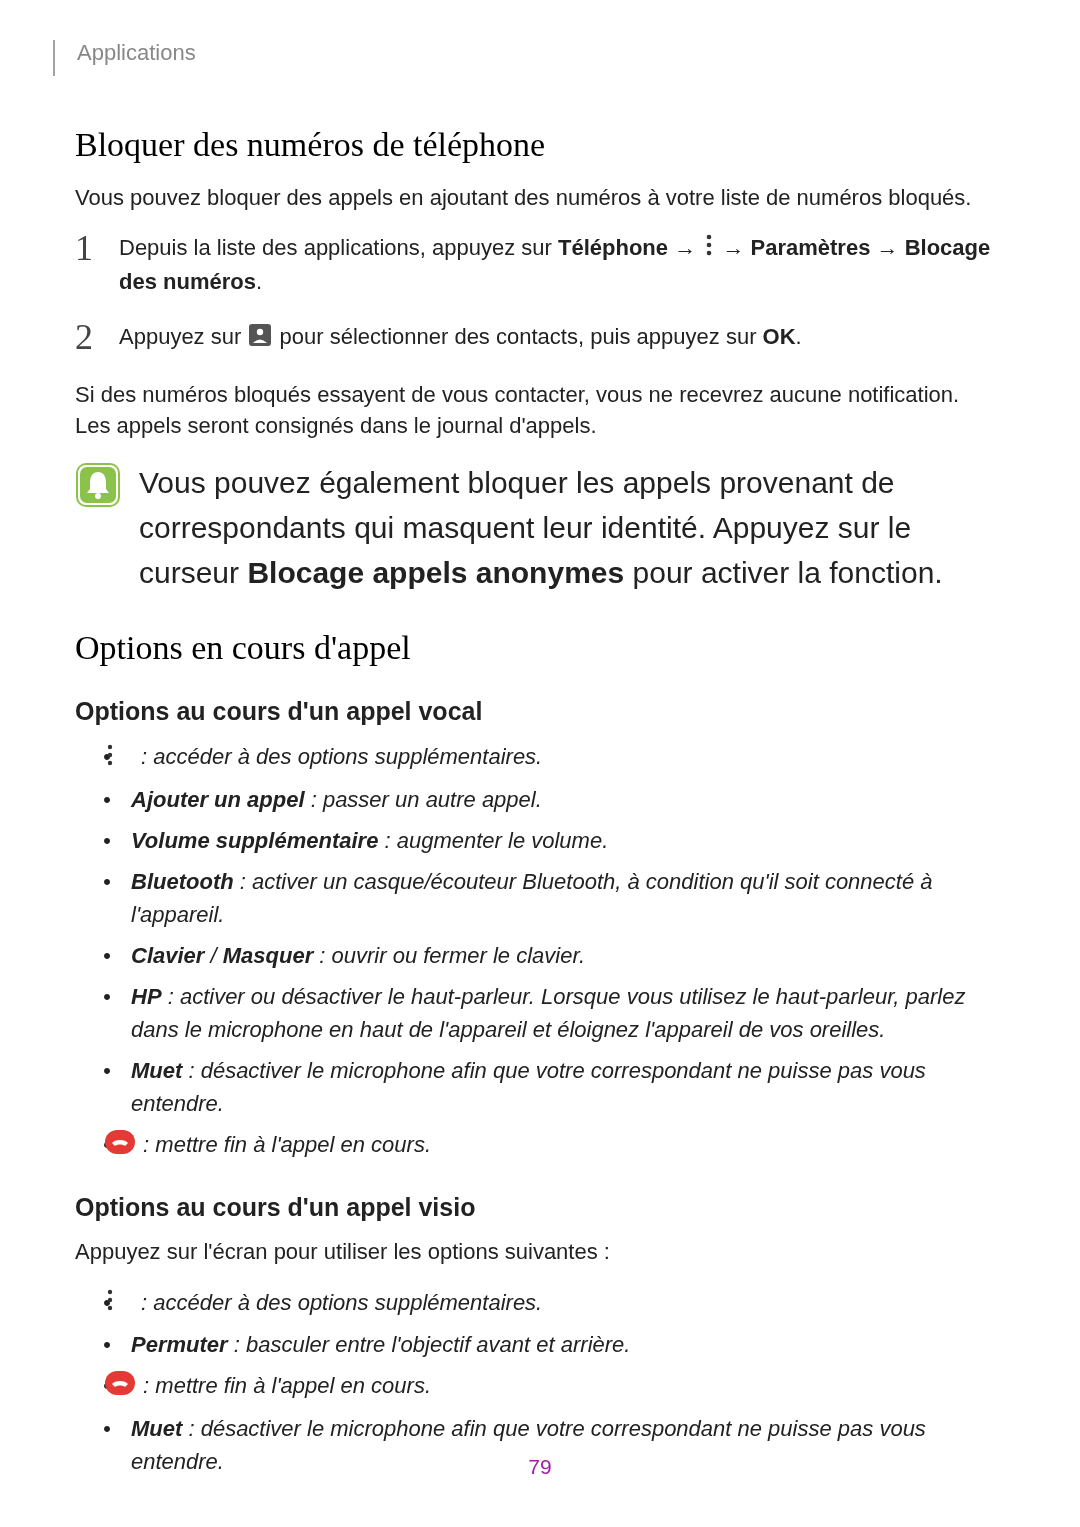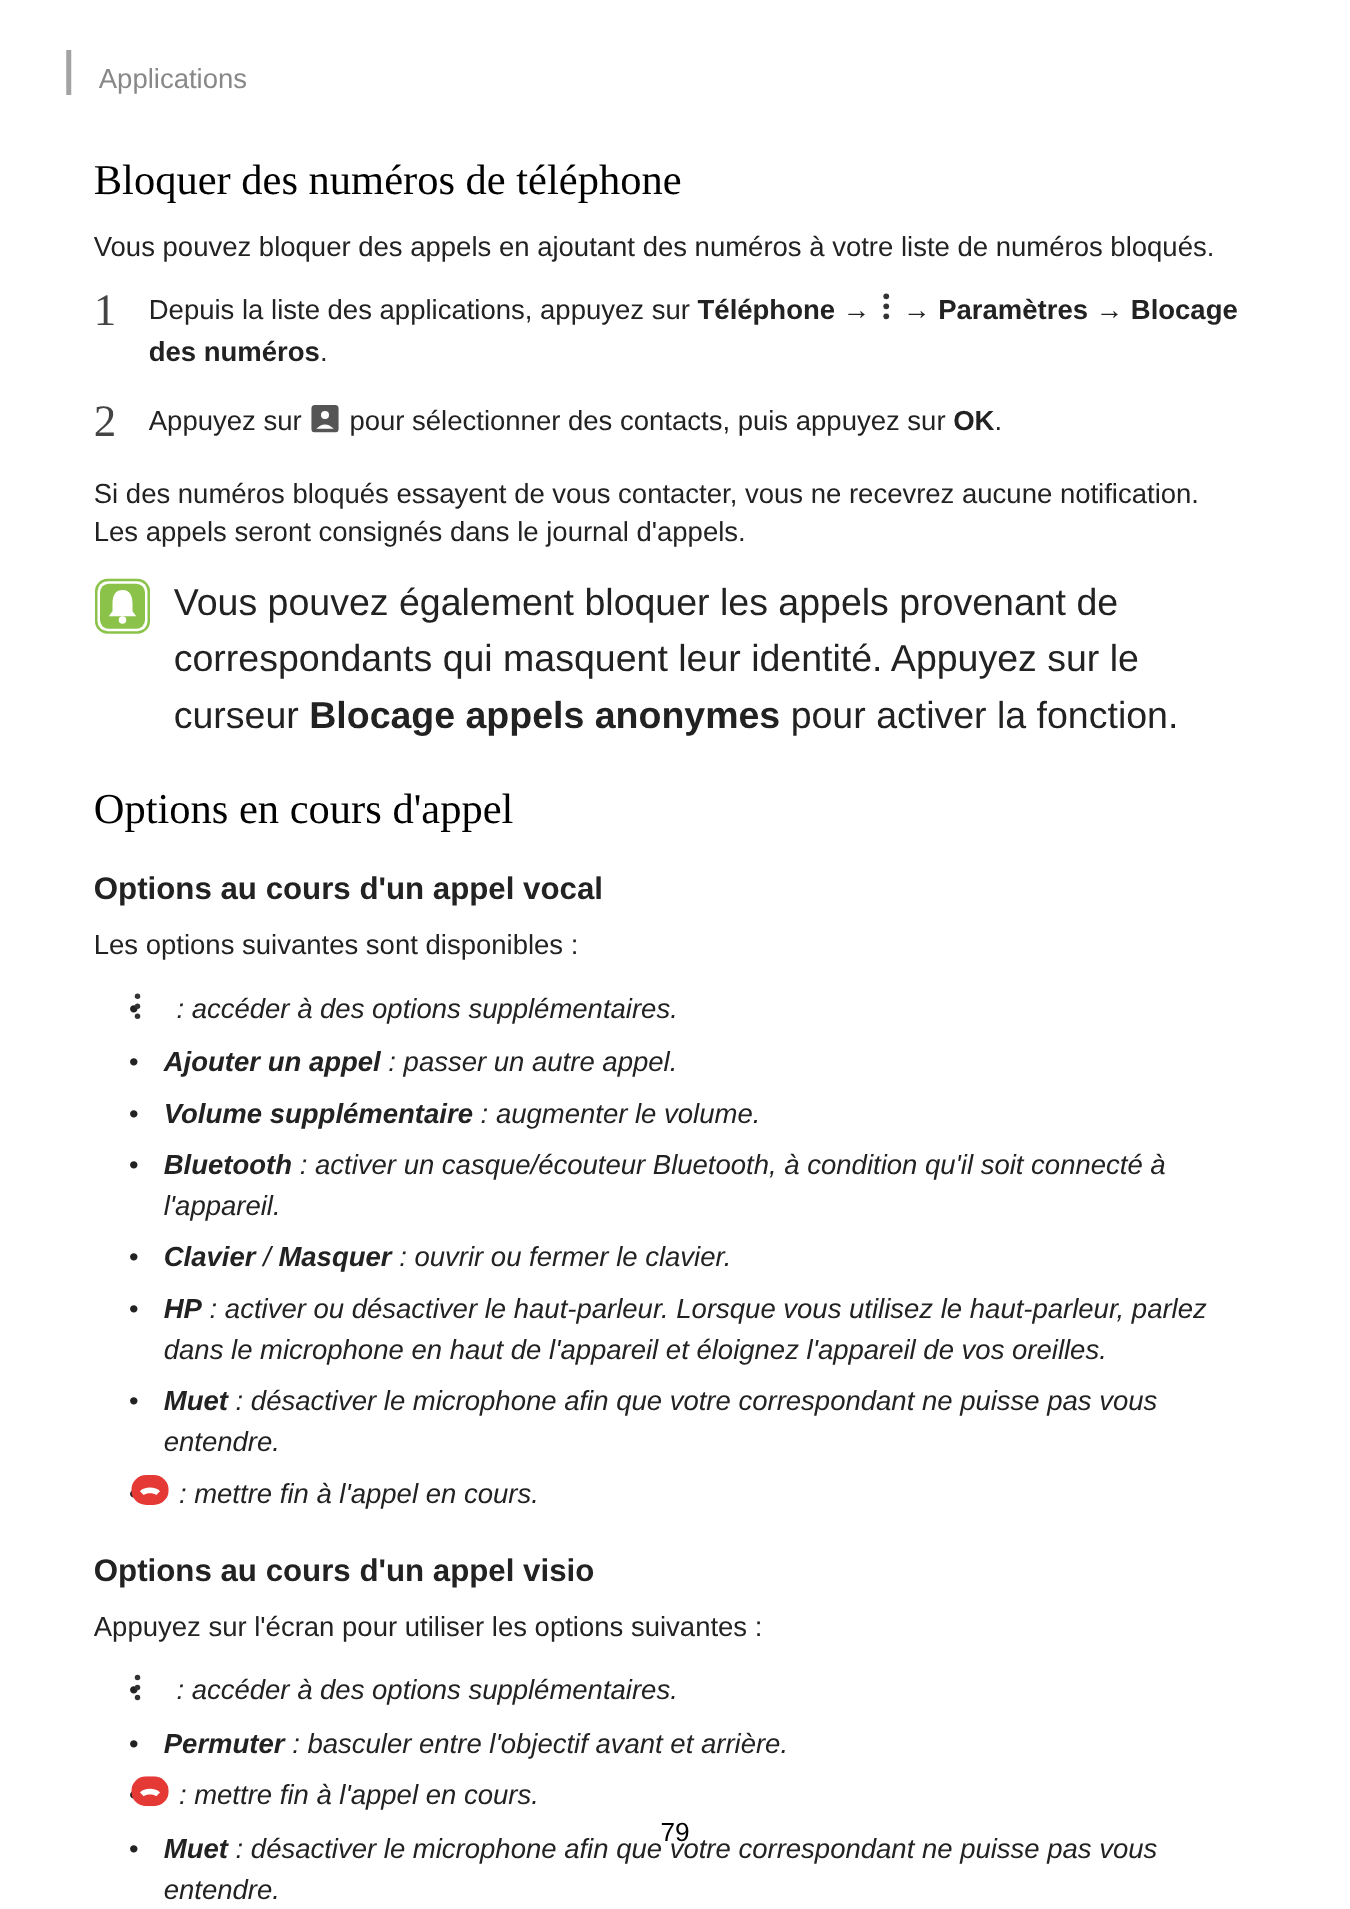--- a/index.html
+++ b/index.html
@@ -10,25 +10,25 @@
     background: #fff;
     width: 1080px;
     height: 1527px;
     box-sizing: border-box;
     position: relative;
   }
   .page {
     padding: 40px 75px 0 75px;
   }
   .header-rule {
-    border-left: 4px solid #a3a3a3;
+    border-left: 2px solid #a3a3a3;
     padding-left: 22px;
     height: 36px;
     display: flex;
-    align-items: flex-end;
+    align-items: flex-start;
     margin-bottom: 50px;
     margin-left: -22px;
   }
   .header-text {
     color: #888;
     font-size: 22px;
   }
   h1 {
     font-family: Georgia, 'Times New Roman', serif;
     font-weight: normal;
@@ -105,21 +105,21 @@
     vertical-align: middle;
     margin: 0 2px;
   }
   .page-number {
     position: absolute;
     bottom: 48px;
     left: 0;
     right: 0;
     text-align: center;
     font-size: 21px;
-    color: #000000;
+    color: #a21caf;
   }
   b { font-weight: bold; }
 </style>
 </head>
 <body>
 
 <div class="page">
 
   <div class="header-rule">
     <span class="header-text">Applications</span>
@@ -167,21 +167,20 @@
         </svg>
     </div>
     <div class="note-text">
       <span>Vous pouvez également bloquer les appels provenant de correspondants qui masquent leur identité. Appuyez sur le curseur </span><b>Blocage appels anonymes</b><span> pour activer la fonction.</span>
     </div>
   </div>
 
   <h1>Options en cours d'appel</h1>
 
   <h2>Options au cours d'un appel vocal</h2>
-  <p>Les options suivantes sont disponibles :</p>
   <ul>
     <li><span class="inline-icon"><svg width="10" height="22" viewBox="0 0 10 22">
             <circle cx="5" cy="3" r="2.2" fill="#333"></circle>
             <circle cx="5" cy="11" r="2.2" fill="#333"></circle>
             <circle cx="5" cy="19" r="2.2" fill="#333"></circle>
           </svg></span><span> : accéder à des options supplémentaires.</span></li>
     <li><b>Ajouter un appel</b><span> : passer un autre appel.</span></li>
     <li><b>Volume supplémentaire</b><span> : augmenter le volume.</span></li>
     <li><b>Bluetooth</b><span> : activer un casque/écouteur Bluetooth, à condition qu'il soit connecté à l'appareil.</span></li>
     <li><b>Clavier</b><span> / </span><b>Masquer</b><span> : ouvrir ou fermer le clavier.</span></li>

